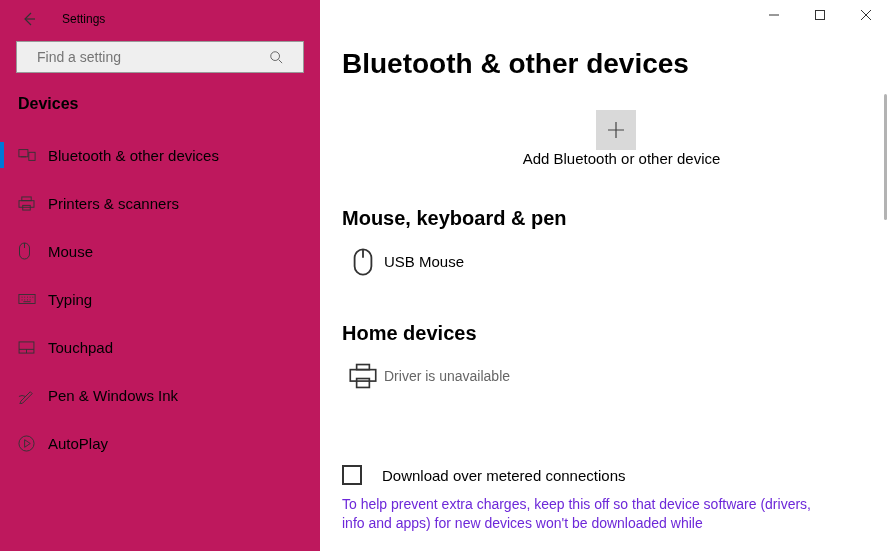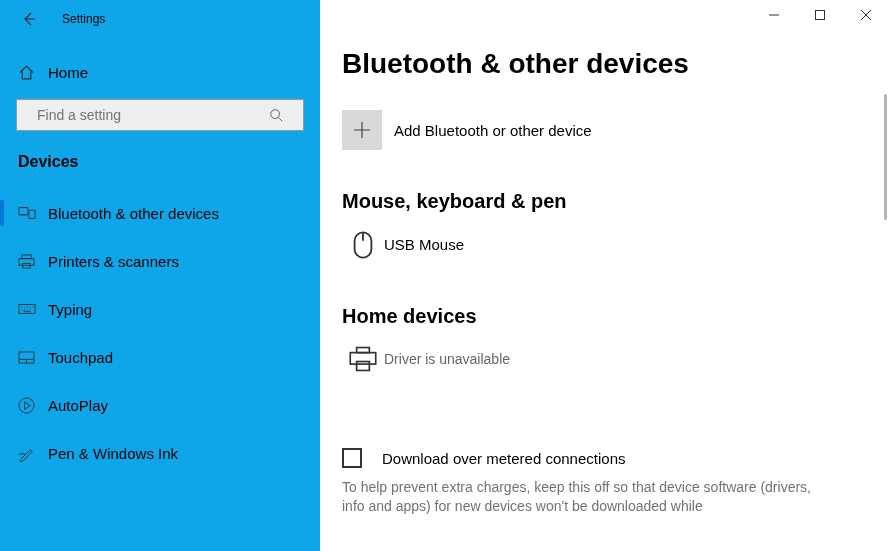--- a/index.html
+++ b/index.html
@@ -12,21 +12,21 @@
   font-size: 14px;
   color: #000;
 }
 .window {
   display: flex;
   height: 100%;
   position: relative;
 }
 .sidebar {
   width: 320px;
-  background: #0ea5e9;
+  background: #be185d;
   display: flex;
   flex-direction: column;
 }
 .titlebar {
   display: flex;
   align-items: center;
   height: 38px;
   padding-left: 14px;
 }
 .back-btn {
@@ -123,20 +123,21 @@
 .page-title {
   font-size: 28px;
   font-weight: 600;
   margin-top: 48px;
 }
 .add-device {
   display: flex;
   align-items: center;
   margin-top: 30px;
   cursor: pointer;
+  flex-direction: column;
 }
 .add-plus {
   width: 40px;
   height: 40px;
   background: #d9d9d9;
   display: flex;
   align-items: center;
   justify-content: center;
   color: #333;
 }
@@ -171,21 +172,21 @@
   gap: 8px;
 }
 .checkbox {
   width: 20px;
   height: 20px;
   border: 2px solid #333;
   margin-right: 12px;
 }
 .checkbox-label { font-size: 15px; }
 .help-text {
-  color: #737373;
+  color: #6d28d9;
   font-size: 14px;
   margin-top: 10px;
   max-width: 470px;
   line-height: 1.35;
 }
 .scrollbar {
   position: absolute;
   right: 2px;
   top: 94px;
   width: 3px;
@@ -203,28 +204,20 @@
     <div class="titlebar">
       <div class="back-btn">
         <svg width="16" height="16" viewBox="0 0 16 16">
             <path d="M10 2 L4 8 L10 14" stroke="#333" stroke-width="1.2" fill="none"></path>
             <path d="M4 8 H14" stroke="#333" stroke-width="1.2"></path>
           </svg>
       </div>
       <div class="title">Settings</div>
     </div>
 
-    <div class="home-item">
-      <span class="icon-slot">
-        <svg width="17" height="17" viewBox="0 0 16 16">
-            <path d="M2 8 L8 2 L14 8 M4 7 V14 H12 V7" stroke="#333" stroke-width="1.1" fill="none"></path>
-          </svg>
-      </span>
-      <span class="label">Home</span>
-    </div>
 
     <div class="search-wrap">
       <div class="search">
         <input type="text" placeholder="Find a setting" style="">
         <span class="search-icon">
           <svg width="14" height="14" viewBox="0 0 16 16">
               <circle cx="7" cy="7" r="5" stroke="#555" stroke-width="1" fill="none"></circle>
               <path d="M11 11 L15 15" stroke="#555" stroke-width="1"></path>
             </svg>
         </span>
@@ -249,53 +242,62 @@
             <svg width="17" height="15" viewBox="0 0 18 16">
               <rect x="4" y="1" width="10" height="4" stroke="#333" fill="none"></rect>
               <rect x="1" y="5" width="16" height="7" stroke="#333" fill="none"></rect>
               <rect x="5" y="10" width="8" height="5" stroke="#333" fill="none"></rect>
             </svg>
           </span>
         <span class="label">Printers &amp; scanners</span>
       </div>
       <div class="nav-item">
         <span class="icon-slot">
+            <svg width="13" height="18" viewBox="0 0 12 18">
+              <rect x="1" y="1" width="10" height="16" rx="5" stroke="#333" fill="none"></rect>
+              <path d="M6 1 V6" stroke="#333"></path>
+            </svg>
+          </span>
+        <span class="label">Mouse</span>
+      </div>
+      <div class="nav-item">
+        <span class="icon-slot">
             <svg width="18" height="12" viewBox="0 0 20 12">
               <rect x="1" y="1" width="18" height="10" stroke="#333" fill="none"></rect>
               <path d="M4 4 H5 M7 4 H8 M10 4 H11 M13 4 H14 M16 4 H17 M4 7 H5 M7 7 H8 M10 7 H11 M13 7 H14 M6 9 H14" stroke="#333" stroke-width="1"></path>
             </svg>
           </span>
         <span class="label">Typing</span>
       </div>
       <div class="nav-item">
         <span class="icon-slot">
             <svg width="17" height="13" viewBox="0 0 18 14">
               <rect x="1" y="1" width="16" height="12" stroke="#333" fill="none"></rect>
               <path d="M1 9 H17 M9 9 V13" stroke="#333"></path>
             </svg>
           </span>
         <span class="label">Touchpad</span>
       </div>
       <div class="nav-item">
         <span class="icon-slot">
             <svg width="17" height="17" viewBox="0 0 18 18">
+              <path d="M3 15 L13 5 L15 7 L5 17 L2 18 L3 15 Z" stroke="#333" fill="none"></path>
+              <path d="M1 10 Q4 8 8 10" stroke="#333" fill="none"></path>
+            </svg>
+          </span>
+        <span class="label">Pen &amp; Windows Ink</span>
+      </div>
+      <div class="nav-item">
+        <span class="icon-slot">
+            <svg width="17" height="17" viewBox="0 0 18 18">
               <circle cx="9" cy="9" r="8" stroke="#333" fill="none"></circle>
               <path d="M7 5 L13 9 L7 13 Z" stroke="#333" fill="none"></path>
             </svg>
           </span>
         <span class="label">AutoPlay</span>
-      </div>
-      <div class="nav-item">
-        <span class="icon-slot">
-            <svg width="17" height="17" viewBox="0 0 18 18">
-              <path d="M3 15 L13 5 L15 7 L5 17 L2 18 L3 15 Z" stroke="#333" fill="none"></path>
-              <path d="M1 10 Q4 8 8 10" stroke="#333" fill="none"></path>
-            </svg>
-          </span>
-        <span class="label">Pen &amp; Windows Ink</span>
       </div>
     </div>
   </div>
 
   <div class="main">
     <div class="win-controls">
       <div class="win-btn">
         <svg width="10" height="10" viewBox="0 0 10 10">
             <path d="M0 5 H10" stroke="#333"></path>
           </svg>

